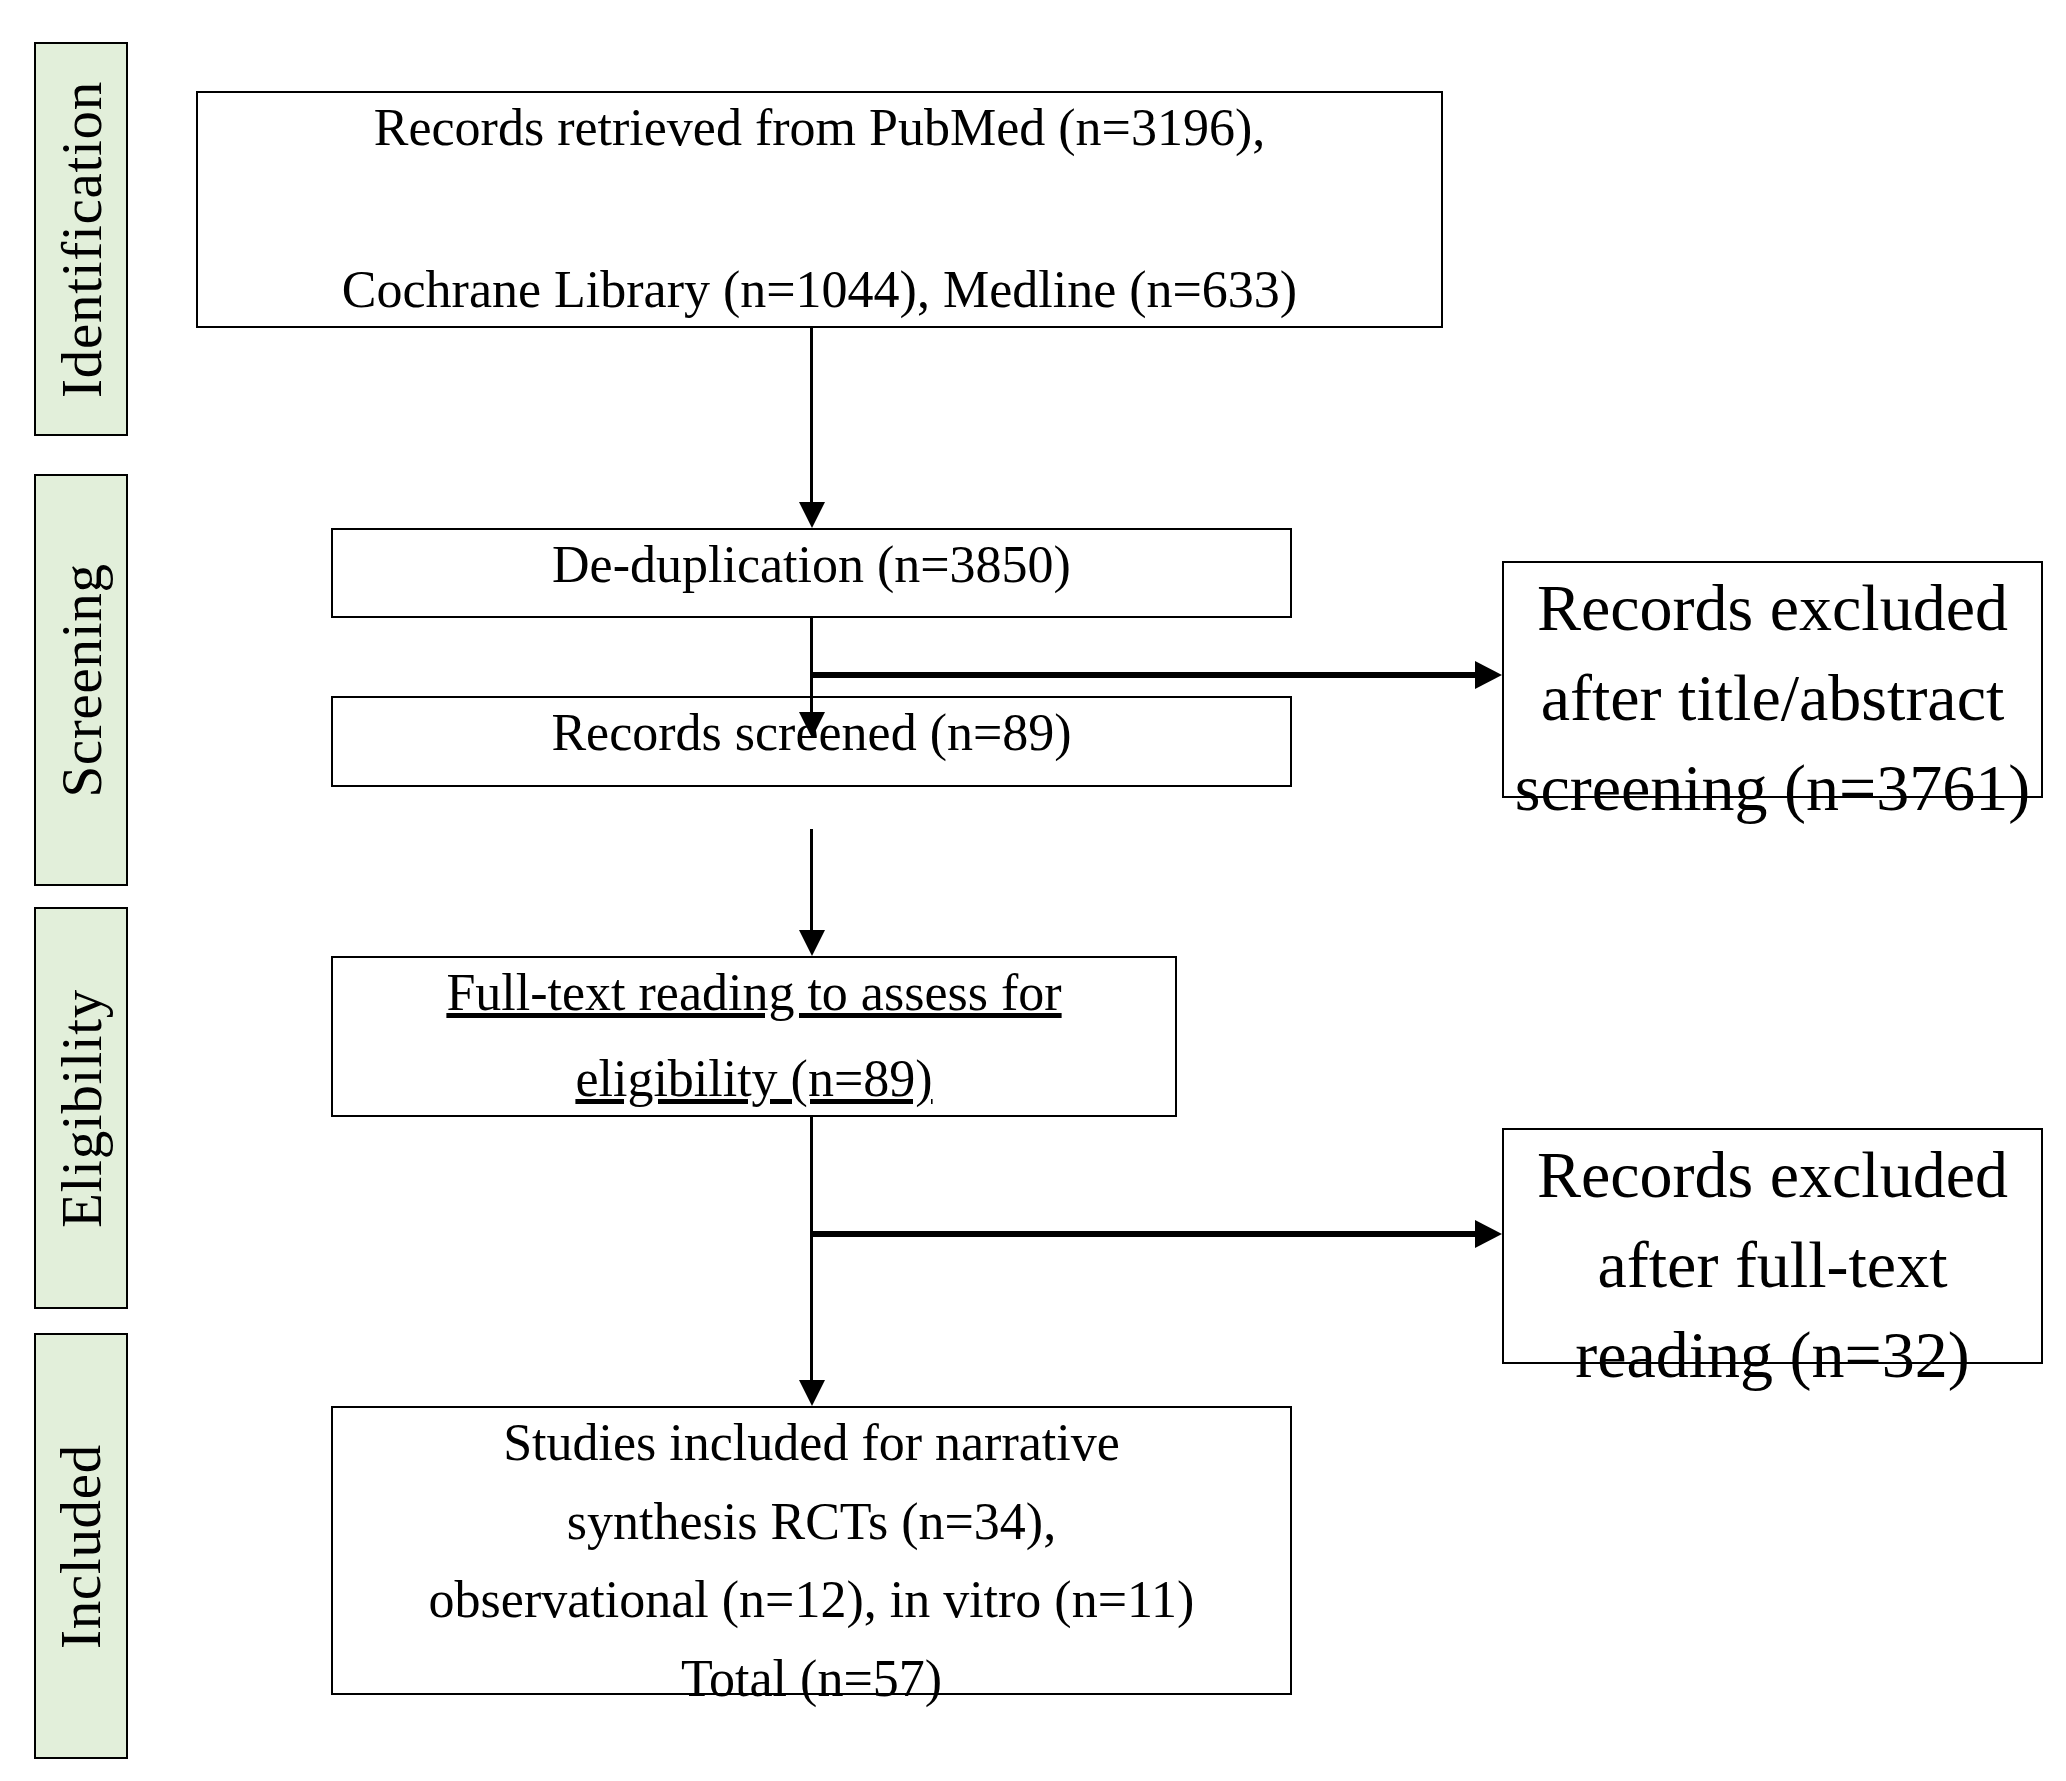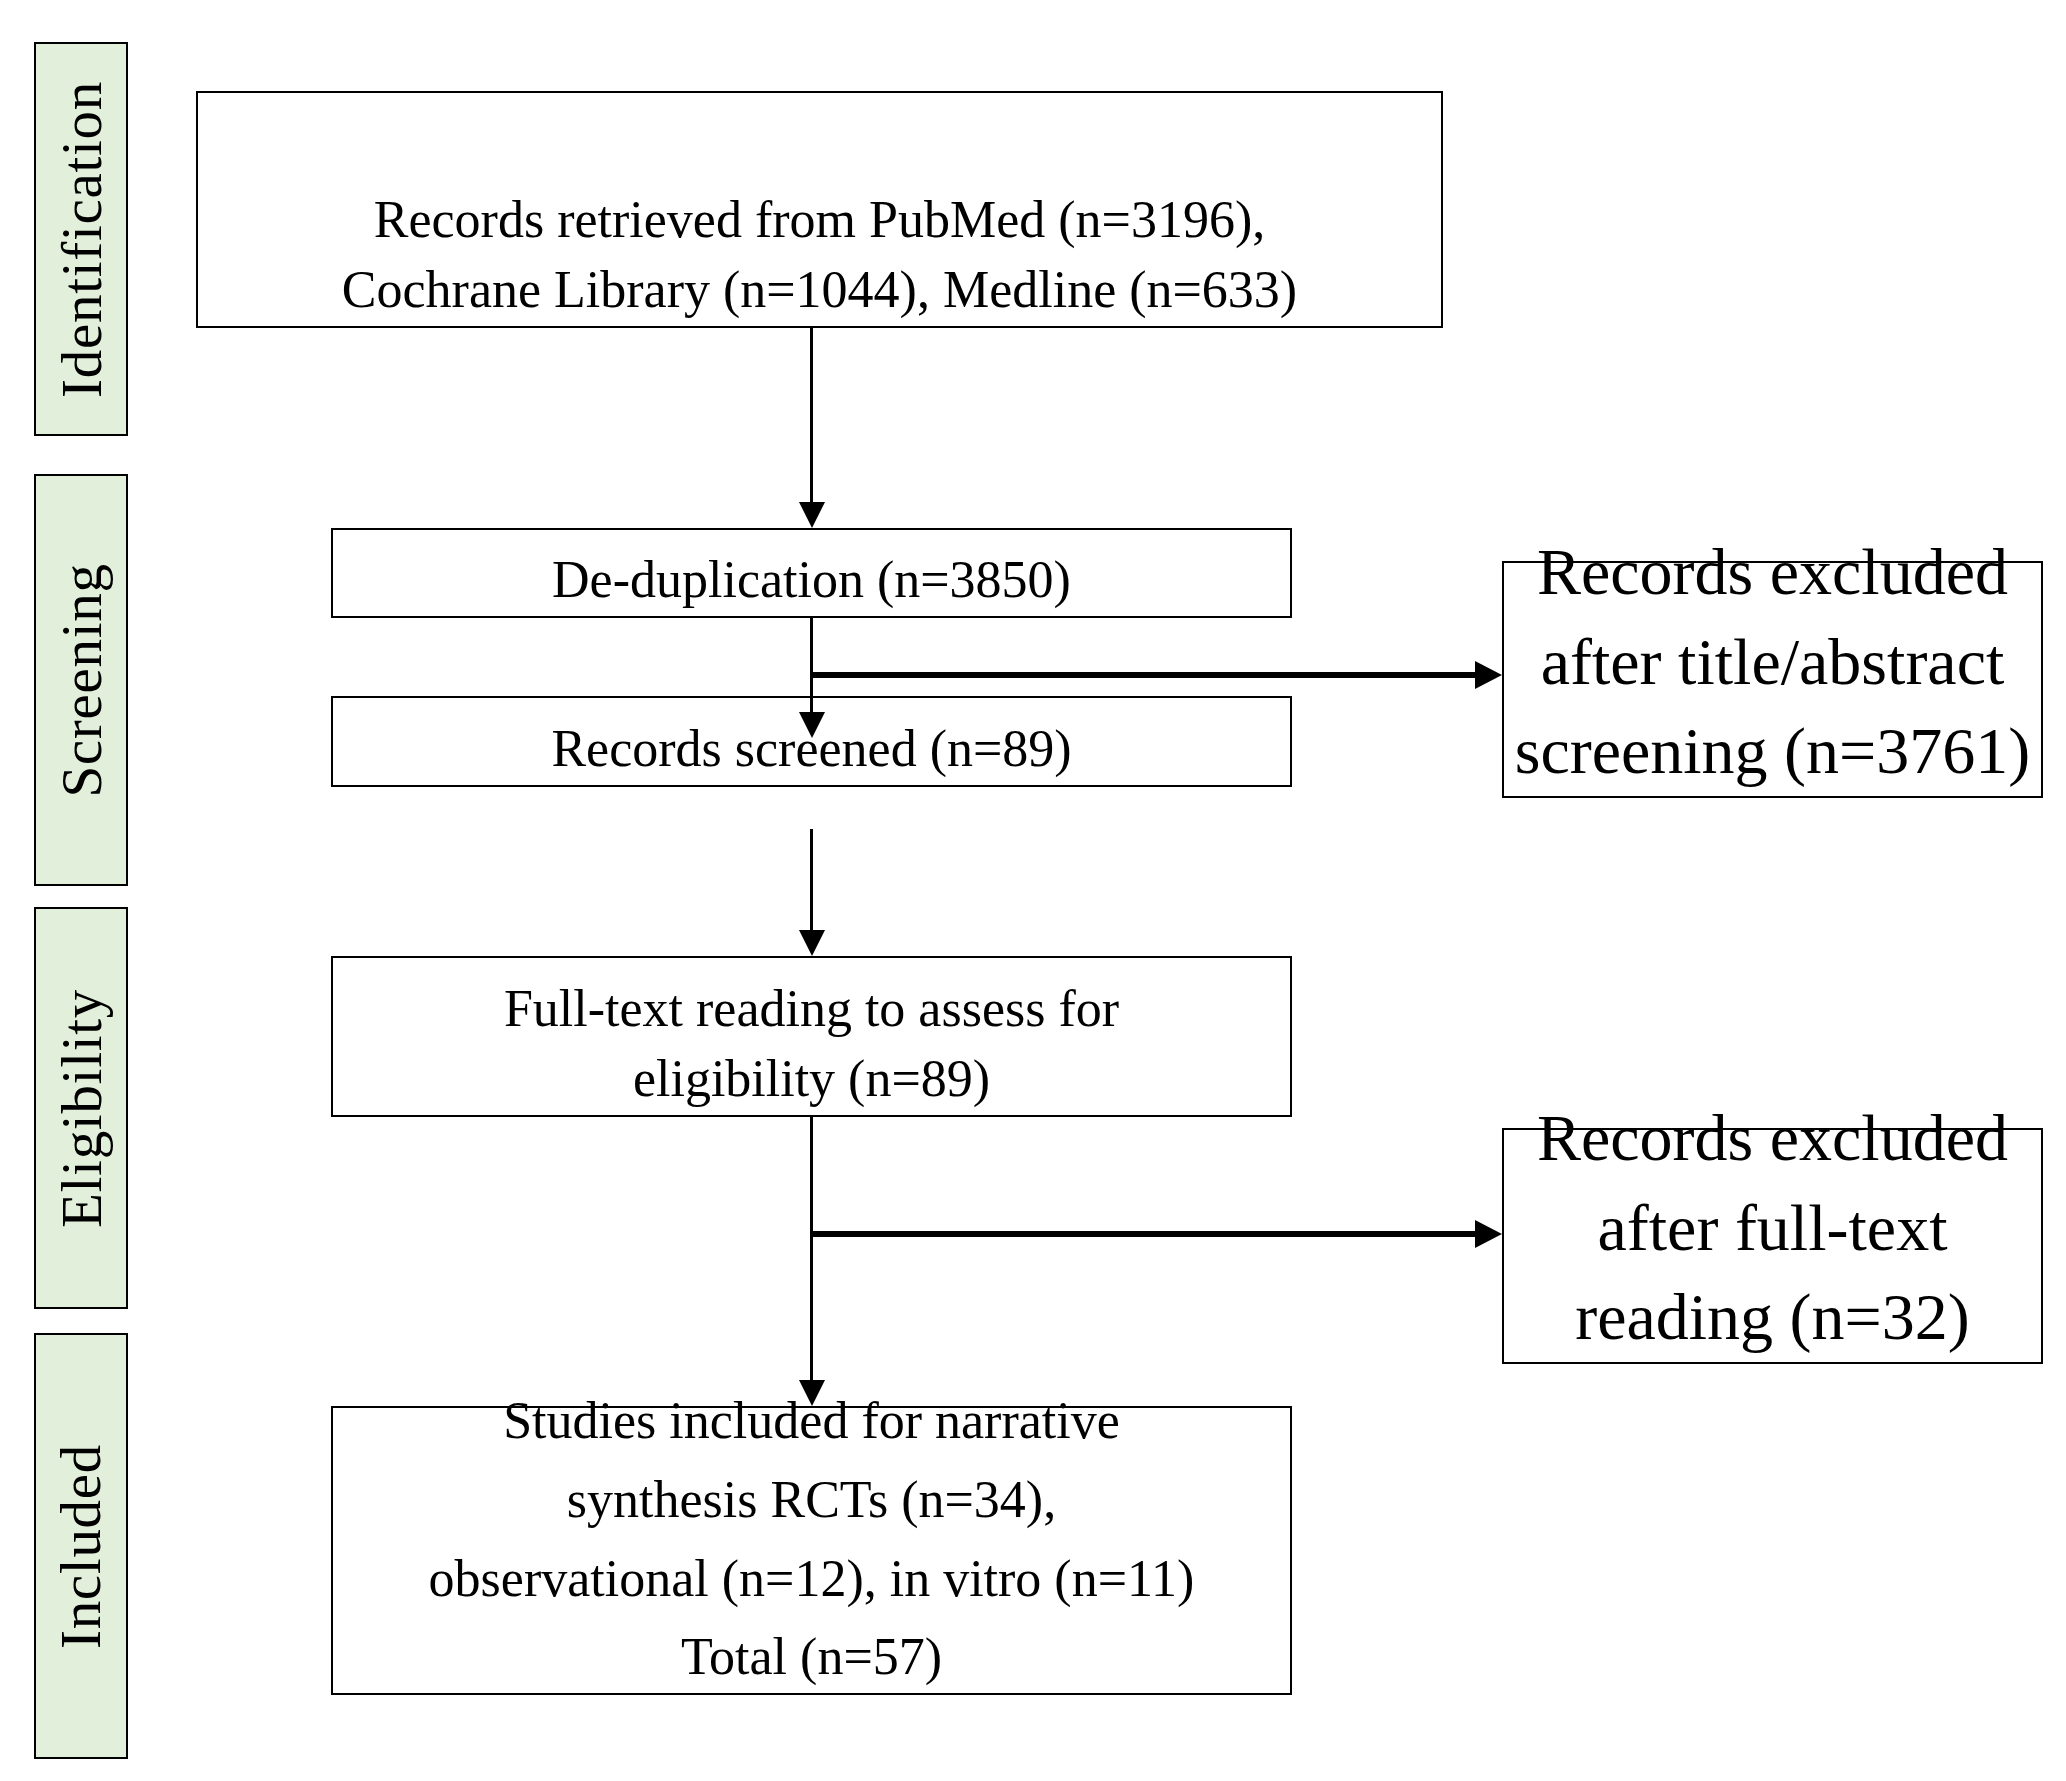--- a/index.html
+++ b/index.html
@@ -34,21 +34,21 @@
 
   
   .fbox {
     position: absolute;
     box-sizing: border-box;
     background: var(--box_fill, #fff);
     border: 2.7px solid var(--border, #000);
     display: flex;
     flex-direction: column;
     align-items: center;
-    justify-content: flex-end;
+    justify-content: space-between;
     text-align: center;
   }
   .fbox .line {
     font-size: 52px;
     line-height: 1.36;
     white-space: nowrap;
   }
   .fbox.small .line { font-size: 66px; }
 
   
@@ -92,21 +92,21 @@
 </div>
 
 <div class="fbox" style="left:331px;top:528px;width:961px;height:90px;">
   <div class="line">De-duplication (n=3850)</div>
 </div>
 
 <div class="fbox" style="left:331px;top:696px;width:961px;height:91px;">
   <div class="line">Records screened (n=89)</div>
 </div>
 
-<div class="fbox" style="left:331px;top:956px;width:961px;height:161px;">
+<div class="fbox" style="left:331px;top:956px;width:846px;height:161px;text-decoration:underline;">
   <div class="line">Full-text reading to assess for</div>
   <div class="line">eligibility (n=89)</div>
 </div>
 
 <div class="fbox" style="left:331px;top:1406px;width:961px;height:289px;gap:8px;">
   <div class="line">Studies included for narrative</div>
   <div class="line">synthesis RCTs (n=34),</div>
   <div class="line">observational (n=12), in vitro (n=11)</div>
   <div class="line">Total (n=57)</div>
 </div>

